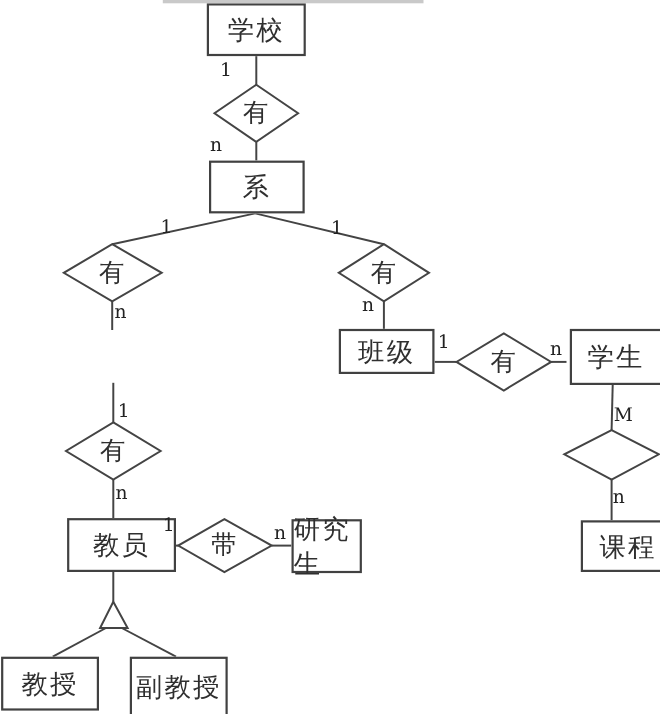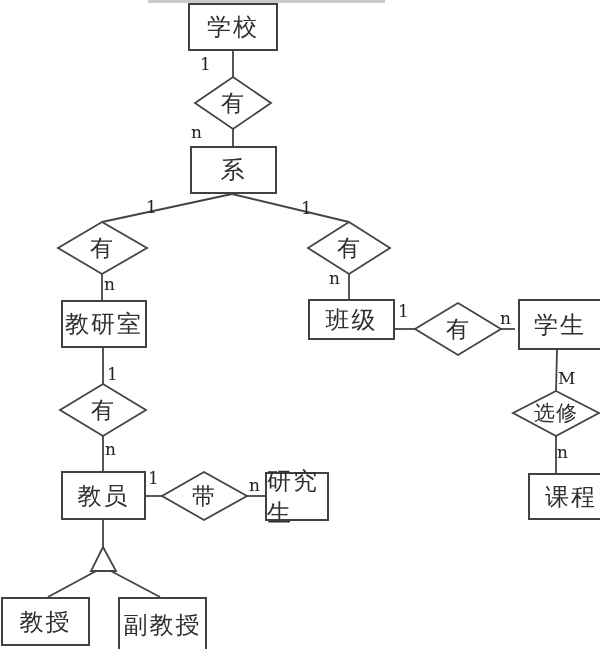--- a/index.html
+++ b/index.html
@@ -79,36 +79,34 @@
       <polygon points="103,384 146,410 103,436 60,410"></polygon>
       <polygon points="204,472 247,496 204,520 162,496"></polygon>
       <polygon points="556,391 599,413 556,436 513,413"></polygon>
 
       <polygon points="103,547 116,571 91,571"></polygon>
     </g>
   </svg>
 
   <div class="ent" style="left:188px;top:3px;width:90px;height:48px;">学校</div>
   <div class="ent" style="left:190px;top:146px;width:87px;height:48px;">系</div>
-  <div class="ent" style="left:61px;top:300px;width:86px;height:48px;">教研室</div>
   <div class="ent" style="left:308px;top:299px;width:87px;height:41px;">班级</div>
   <div class="ent" style="left:518px;top:299px;width:84px;height:51px;">学生</div>
-  <div class="ent" style="left:61px;top:471px;width:85px;height:49px;">教员</div>
+  <div class="ent" style="left:61px;top:471px;width:99px;height:49px;">教员</div>
   <div class="ent" style="left:265px;top:472px;width:64px;height:49px;">研究生</div>
   <div class="ent" style="left:528px;top:473px;width:86px;height:47px;">课程</div>
   <div class="ent" style="left:1px;top:597px;width:89px;height:49px;">教授</div>
   <div class="ent" style="left:118px;top:597px;width:89px;height:56px;">副教授</div>
 
   <div class="rlabel" style="left:233px;top:92px;">有</div>
   <div class="rlabel" style="left:102px;top:237px;">有</div>
   <div class="rlabel" style="left:349px;top:237px;">有</div>
   <div class="rlabel" style="left:458px;top:318px;">有</div>
   <div class="rlabel" style="left:103px;top:399px;">有</div>
   <div class="rlabel" style="left:204px;top:485px;">带</div>
-  <div class="rlabel" style="left:556px;top:403px;font-size:21px;">选修</div>
 
   <span class="card" style="left:200px;top:56px;">1</span>
   <span class="card" style="left:191px;top:124px;">n</span>
   <span class="card" style="left:146px;top:199px;">1</span>
   <span class="card" style="left:104px;top:276px;">n</span>
   <span class="card" style="left:301px;top:200px;">1</span>
   <span class="card" style="left:329px;top:270px;">n</span>
   <span class="card" style="left:398px;top:303px;">1</span>
   <span class="card" style="left:500px;top:310px;">n</span>
   <span class="card" style="left:107px;top:366px;">1</span>

